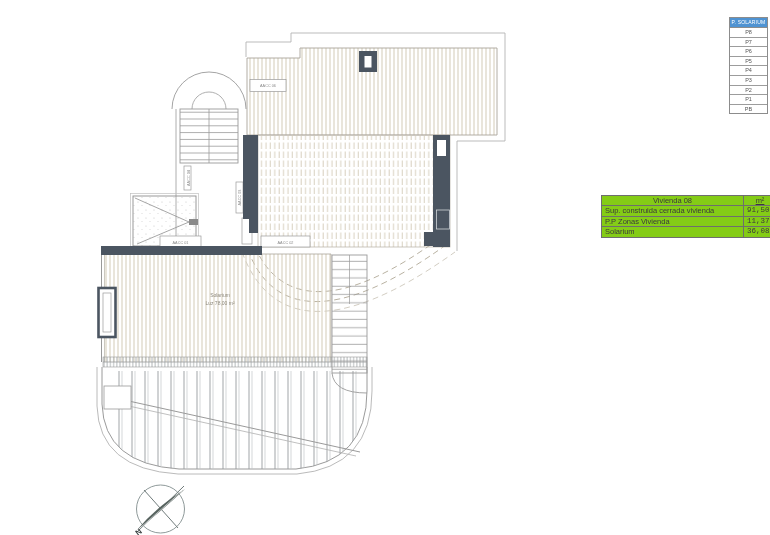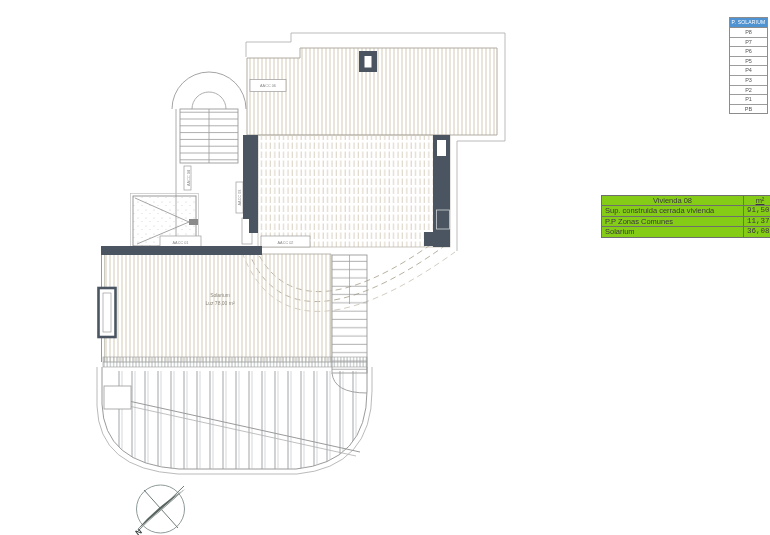--- a/index.html
+++ b/index.html
@@ -189,21 +189,21 @@
   <tbody>
         <tr>
     <td class="t-title">Vivienda 08</td>
     <td class="t-unit">m²</td>
   </tr>
   <tr>
     <td>Sup. construida cerrada vivienda</td>
     <td class="num">91,50</td>
   </tr>
   <tr>
-    <td>P.P Zonas Comunes</td>
+    <td>P.P Zonas Vivienda</td>
     <td class="num">11,37</td>
   </tr>
   <tr>
     <td>Solarium</td>
     <td class="num">36,08</td>
   </tr>
 </tbody>
     </table>
 
 </div>

